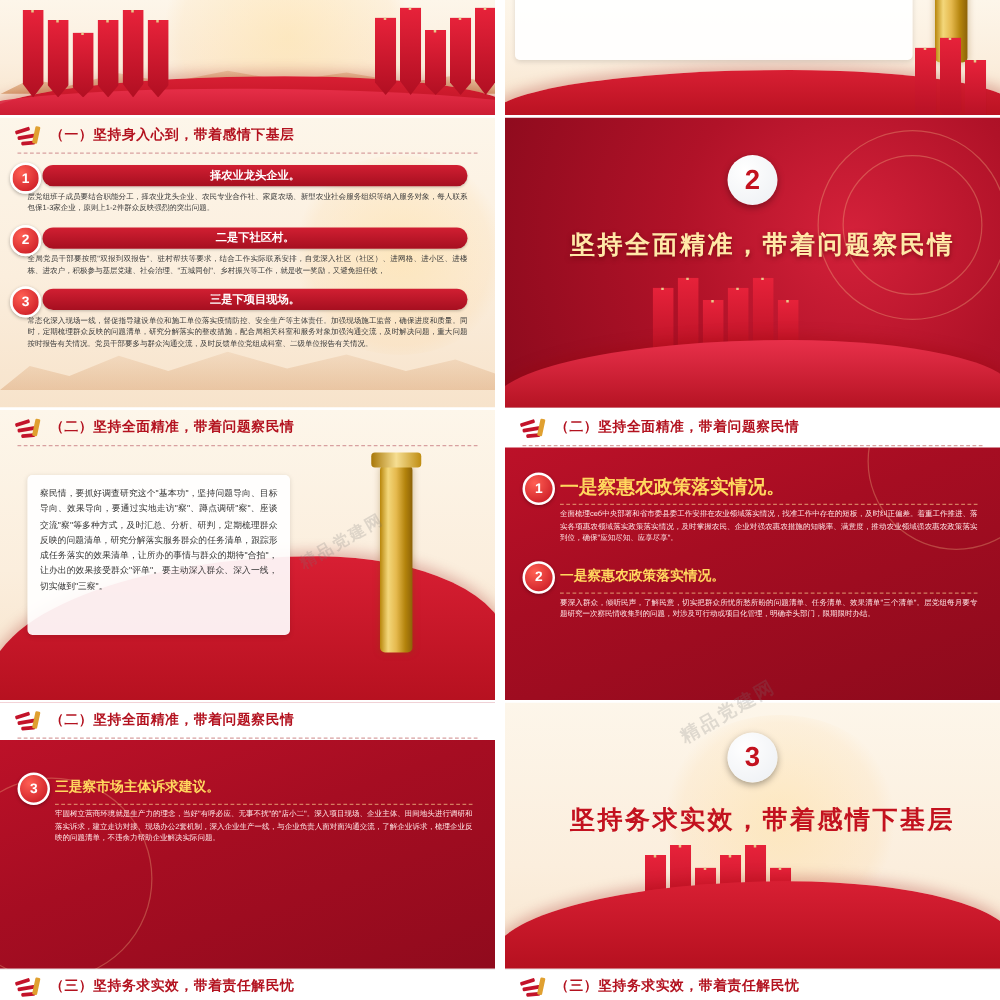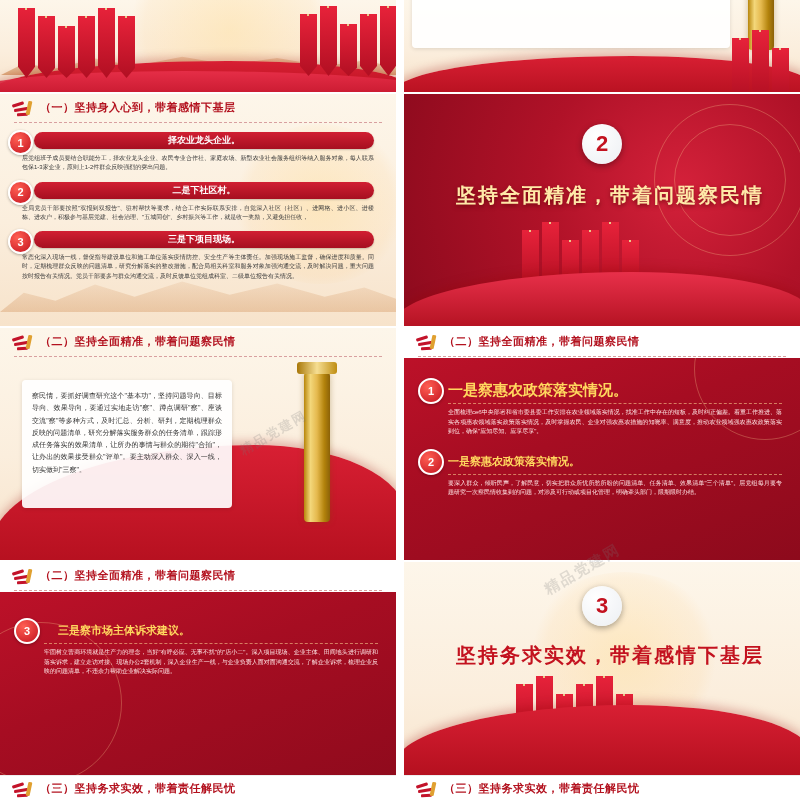--- a/index.html
+++ b/index.html
@@ -320,21 +320,21 @@
           <span></span>
           <span></span>
           <span></span>
         </div>
       <div class="hdr-title">（二）坚持全面精准，带着问题察民情</div>
       <div class="hdr-line"></div>
     </div>
     <div style="position:absolute;left:0;right:0;top:58px;">
       <div style="position:relative;margin:0 18px 0 44px;">
         <div class="num-badge" style="left:-30px;top:-2px;width:22px;height:22px;">3</div>
-        <div style="font-size:11px;font-weight:bold;color:#ffd75e;line-height:20px;margin-left:14px;">三是察市场主体诉求建议。</div>
+        <div style="font-size:11px;font-weight:bold;color:#ffd75e;line-height:20px;">三是察市场主体诉求建议。</div>
         <div style="margin-top:3px;border-top:1px dashed rgba(255,220,150,.55);"></div>
         <div style="margin-top:4px;font-size:6px;line-height:1.6;color:#ffe6e6;text-align:justify;">牢固树立营商环境就是生产力的理念，当好"有呼必应、无事不扰"的"店小二"。深入项目现场、企业主体、田间地头进行调研和落实诉求，建立走访对接、现场办公2套机制，深入企业生产一线，与企业负责人面对面沟通交流，了解企业诉求，梳理企业反映的问题清单，不违余力帮助企业解决实际问题。</div>
       </div>
     </div>
     <div class="stub" style="position:absolute;left:0;right:0;bottom:0;height:24px;background:#fff;border-top:1px solid #eee;">
       <div class="hdr-mark" style="top:6px;">
           <span></span>
           <span></span>
           <span></span>
           <span></span>

